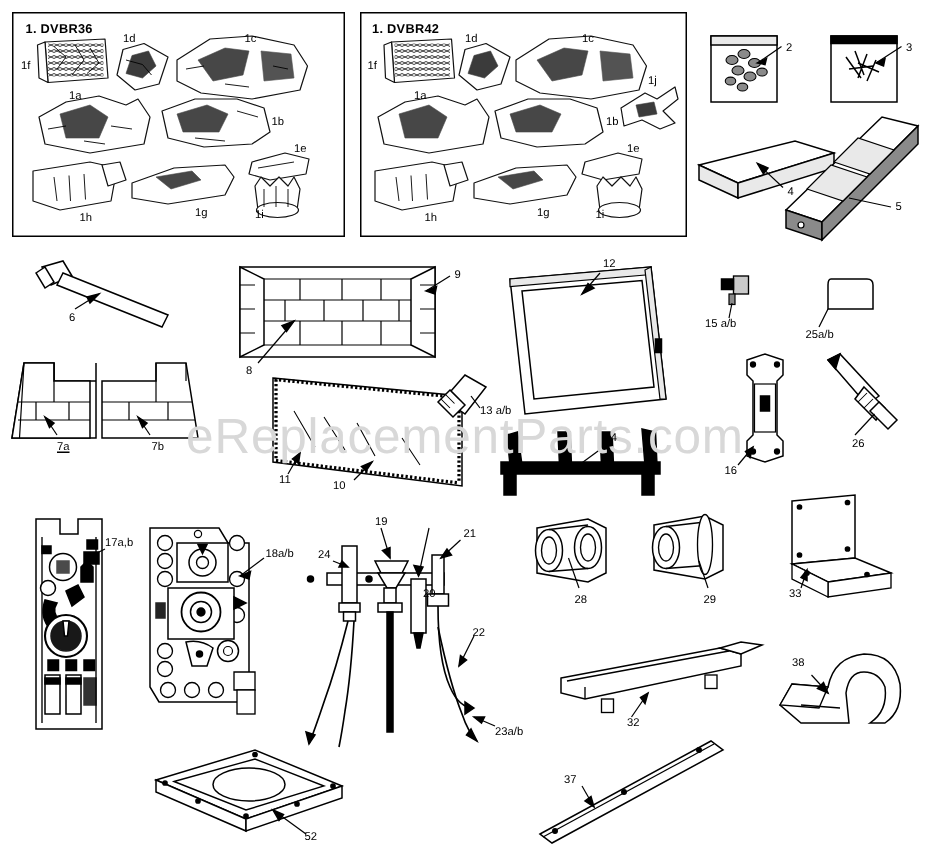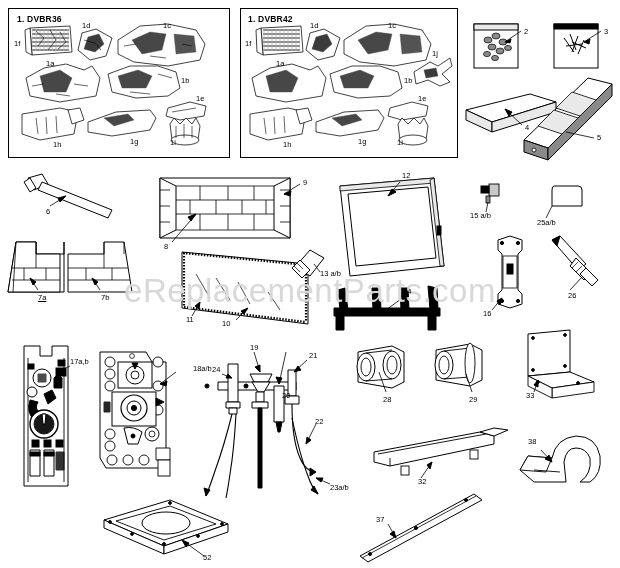--- a/index.html
+++ b/index.html
@@ -518,21 +518,21 @@
   <div class="lbl" style="left:164px;top:243px;">8</div>
   <div class="lbl" style="left:303px;top:179px;">9</div>
   <div class="lbl" style="left:222px;top:320px;">10</div>
   <div class="lbl" style="left:186px;top:316px;">11</div>
   <div class="lbl" style="left:402px;top:172px;">12</div>
   <div class="lbl" style="left:320px;top:270px;">13 a/b</div>
   <div class="lbl" style="left:403px;top:288px;">14</div>
   <div class="lbl" style="left:470px;top:212px;">15 a/b</div>
   <div class="lbl" style="left:483px;top:310px;">16</div>
   <div class="lbl" style="left:70px;top:358px;">17a,b</div>
-  <div class="lbl" style="left:177px;top:365px;margin-left:16px;">18a/b</div>
+  <div class="lbl" style="left:177px;top:365px;">18a/b</div>
   <div class="lbl" style="left:250px;top:344px;">19</div>
   <div class="lbl" style="left:282px;top:344px;margin-top:48px;">20</div>
   <div class="lbl" style="left:309px;top:352px;">21</div>
   <div class="lbl" style="left:315px;top:418px;">22</div>
   <div class="lbl" style="left:330px;top:484px;">23a/b</div>
   <div class="lbl" style="left:212px;top:366px;">24</div>
   <div class="lbl" style="left:537px;top:219px;">25a/b</div>
   <div class="lbl" style="left:568px;top:292px;">26</div>
   <div class="lbl" style="left:383px;top:396px;">28</div>
   <div class="lbl" style="left:469px;top:396px;">29</div>

